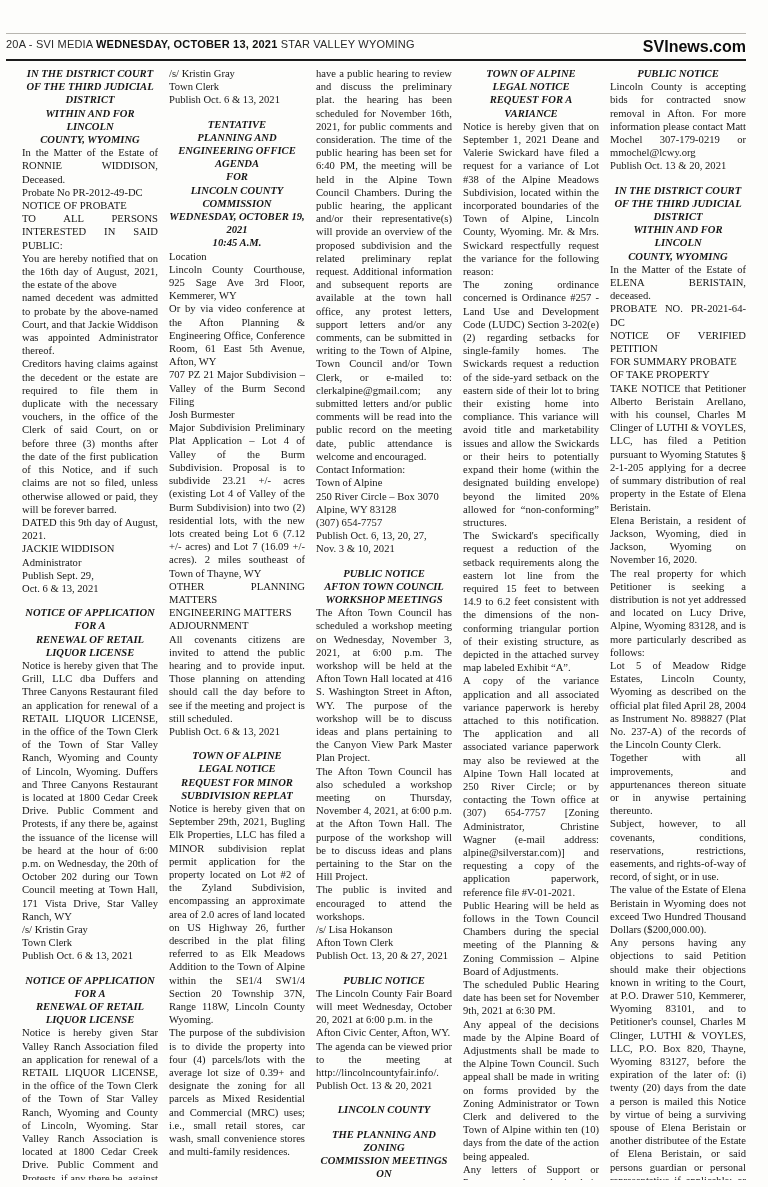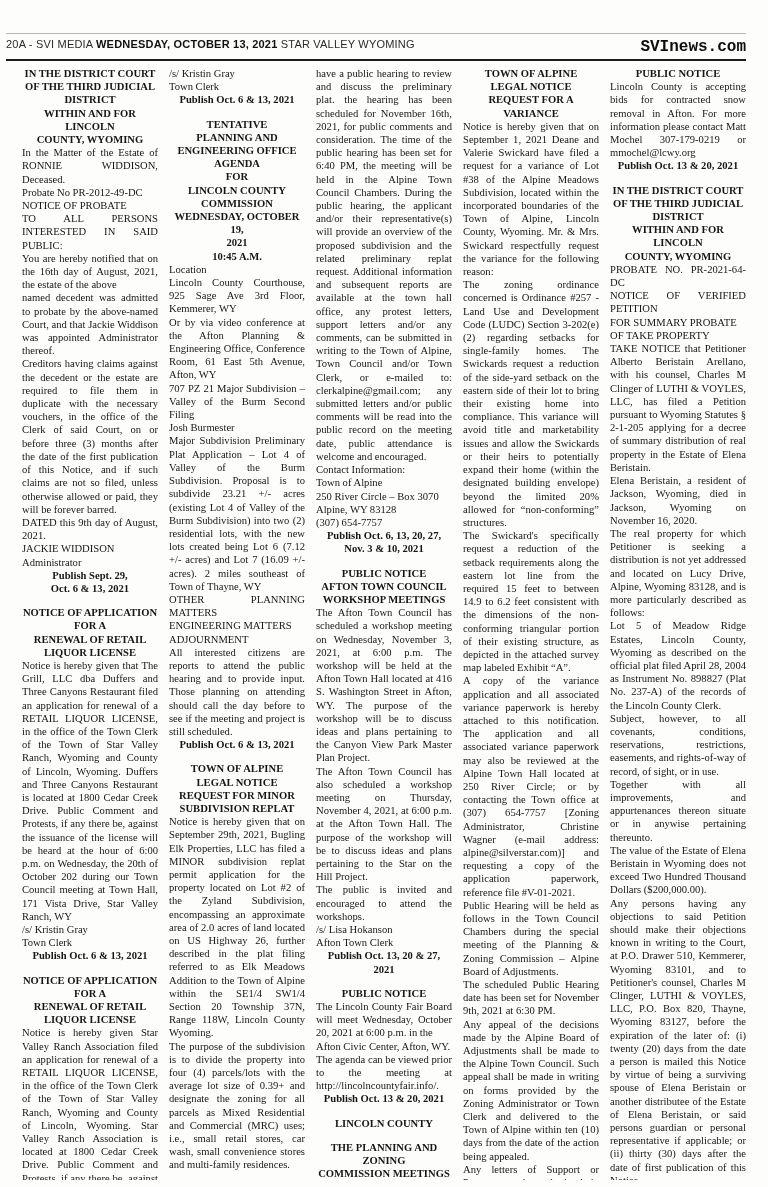--- a/index.html
+++ b/index.html
@@ -1,27 +1,27 @@
 <!DOCTYPE html>
 <html><head>
 <meta charset="utf-8">
 <style>
   html,body{margin:0;padding:0;background:#f3f2ee;}
   body{width:768px;height:1187px;overflow:hidden;font-family:"Liberation Serif",serif;color:#161616;background:#fdfdfb;}
   .page{width:768px;height:1187px;box-sizing:border-box;}
   .masthead{margin:33px 22px 0 6px;border-top:1px solid #b7b5af;border-bottom:2px solid #1c1c1c;display:flex;justify-content:space-between;padding:4px 0 3px 0;}
   .mast-left{font-family:"Liberation Sans",sans-serif;font-size:11px;letter-spacing:.2px;color:#2a2a2a;white-space:nowrap;}
   .mast-left b{font-weight:bold;color:#111;}
-  .mast-site{font-family:Liberation Mono, monospace;font-weight:bold;font-size:16px;color:#0d0d0d;}
+  .mast-site{font-family:Liberation Sans, sans-serif;font-weight:bold;font-size:16px;color:#0d0d0d;}
   .cols{display:flex;gap:11px;padding:6px 22px 0 22px;height:1119px;overflow:hidden;box-sizing:border-box;}
   .col{flex:1 1 0;min-width:0;overflow:hidden;font-size:10.6px;line-height:13.2px;}
-  .h{font-weight:bold;text-align:center;white-space:pre-line;margin:11px 0 0 0;}
+  .h{font-weight:bold;text-align:center;white-space:pre-line;margin:11px 0 0 0;font-style:italic;}
   .h:first-child{margin-top:0;}
   .p{text-align:justify;text-justify:inter-word;margin:0;word-break:break-word;}
-  .pub{font-weight:bold;text-align:center;white-space:pre-line;margin:0;}
+  .pub{font-weight:normal;text-align:left;white-space:pre-line;margin:0;}
 </style>
 </head>
 <body>
 
 <div class="page">
   <div class="masthead">
     <div class="mast-left"><span>20A - SVI MEDIA </span><b>WEDNESDAY, OCTOBER 13, 2021</b><span> STAR VALLEY WYOMING</span></div>
     <div class="mast-site">SVInews.com</div>
   </div>
   <div class="cols">
@@ -73,21 +73,21 @@
 10:45 A.M.</div>
         <div class="p">Location</div>
         <div class="p">Lincoln County Courthouse, 925 Sage Ave 3rd Floor, Kemmerer, WY</div>
         <div class="p">Or by via video conference at the Afton Planning &amp; Engineering Office, Conference Room, 61 East 5th Avenue, Afton, WY</div>
         <div class="p">707 PZ 21 Major Subdivision – Valley of the Burm Second Filing</div>
         <div class="p">Josh Burmester</div>
         <div class="p">Major Subdivision Preliminary Plat Application – Lot 4 of Valley of the Burm Subdivision. Proposal is to subdivide 23.21 +/- acres (existing Lot 4 of Valley of the Burm Subdivision) into two (2) residential lots, with the new lots created being Lot 6 (7.12 +/- acres) and Lot 7 (16.09 +/- acres).  2 miles southeast of Town of Thayne, WY</div>
         <div class="p">OTHER PLANNING MATTERS</div>
         <div class="p">ENGINEERING MATTERS</div>
         <div class="p">ADJOURNMENT</div>
-        <div class="p">All interested citizens are reports to attend the public hearing and to provide input.  Those planning on attending should call the day before to see if the meeting and project is still scheduled.</div>
+        <div class="p">All covenants citizens are invited to attend the public hearing and to provide input.  Those planning on attending should call the day before to see if the meeting and project is still scheduled.</div>
         <div class="pub">Publish Oct. 6 &amp; 13, 2021</div>
         <div class="h">TOWN OF ALPINE
 LEGAL NOTICE
 REQUEST FOR MINOR
 SUBDIVISION REPLAT</div>
         <div class="p">Notice is hereby given that on September 29th, 2021, Bugling Elk Properties, LLC has filed a MINOR subdivision replat permit application for the property located on Lot #2 of the Zyland Subdivision, encompassing an approximate area of 2.0 acres of land located on US Highway 26, further described in the plat filing referred to as Elk Meadows Addition to the Town of Alpine within the SE1/4 SW1/4 Section 20 Township 37N, Range 118W, Lincoln County Wyoming.</div>
         <div class="p">The purpose of the subdivision is to divide the property into four (4) parcels/lots with the average lot size of 0.39+ and designate the zoning for all parcels as Mixed Residential and Commercial (MRC) uses; i.e., small retail stores, car wash, small convenience stores and multi-family residences.</div>
       </div>
       <div class="col">
         <div class="p">have a public hearing to review and discuss the preliminary plat. the hearing has been scheduled for November 16th, 2021, for public comments and consideration. The time of the public hearing has been set for 6:40 PM, the meeting will be held in the Alpine Town Council Chambers.  During the public hearing, the applicant and/or their representative(s) will provide an overview of the proposed subdivision and the related preliminary replat request. Additional information and subsequent reports are available at the town hall office, any protest letters, support letters and/or any comments, can be submitted in writing to the Town of Alpine, Town Council and/or Town Clerk, or e-mailed to: clerkalpine@gmail.com; any submitted letters and/or public comments will be read into the public record on the meeting date, public attendance is welcome and encouraged.</div>
@@ -135,27 +135,28 @@
       </div>
       <div class="col">
         <div class="h">PUBLIC NOTICE</div>
         <div class="p">Lincoln County is accepting bids for contracted snow removal in Afton. For more information please contact Matt Mochel 307-179-0219 or mmochel@lcwy.org</div>
         <div class="pub">Publish Oct. 13 &amp; 20, 2021</div>
         <div class="h">IN THE DISTRICT COURT
 OF THE THIRD JUDICIAL
 DISTRICT
 WITHIN AND FOR LINCOLN
 COUNTY, WYOMING</div>
+        <div class="p">In the Matter of the Estate of ELENA BERISTAIN, deceased.</div>
         <div class="p">PROBATE NO. PR-2021-64-DC</div>
         <div class="p">NOTICE OF VERIFIED PETITION</div>
         <div class="p">FOR SUMMARY PROBATE</div>
         <div class="p">OF TAKE PROPERTY</div>
         <div class="p">TAKE NOTICE that Petitioner Alberto Beristain Arellano, with his counsel, Charles M Clinger of LUTHI &amp; VOYLES, LLC, has filed a Petition pursuant to Wyoming Statutes § 2-1-205 applying for a decree of summary distribution of real property in the Estate of Elena Beristain.</div>
         <div class="p">Elena Beristain, a resident of Jackson, Wyoming, died in Jackson, Wyoming on November 16, 2020.</div>
         <div class="p">The real property for which Petitioner is seeking a distribution is not yet addressed and located on Lucy Drive, Alpine, Wyoming 83128, and is more particularly described as follows:</div>
         <div class="p">Lot 5 of Meadow Ridge Estates, Lincoln County, Wyoming as described on the official plat filed April 28, 2004 as Instrument No. 898827 (Plat No. 237-A) of the records of the Lincoln County Clerk.</div>
+        <div class="p">Together with all improvements, and appurtenances thereon situate or in anywise pertaining thereunto.</div>
         <div class="p">Subject, however, to all covenants, conditions, reservations, restrictions, easements, and rights-of-way of record, of sight, or in use.</div>
-        <div class="p">Together with all improvements, and appurtenances thereon situate or in anywise pertaining thereunto.</div>
         <div class="p">The value of the Estate of Elena Beristain in Wyoming does not exceed Two Hundred Thousand Dollars ($200,000.00).</div>
         <div class="p">Any persons having any objections to said Petition should make their objections known in writing to the Court, at P.O. Drawer 510, Kemmerer, Wyoming 83101, and to Petitioner's counsel, Charles M Clinger, LUTHI &amp; VOYLES, LLC, P.O. Box 820, Thayne, Wyoming 83127, before the expiration of the later of: (i) twenty (20) days from the date a person is mailed this Notice by virtue of being a surviving spouse of Elena Beristain or another distributee of the Estate of Elena Beristain, or said persons guardian or personal representative if applicable; or (ii) thirty (30) days after the date of first publication of this Notice.</div>
       </div>
     </div>
 </div>
 
 </body></html>

